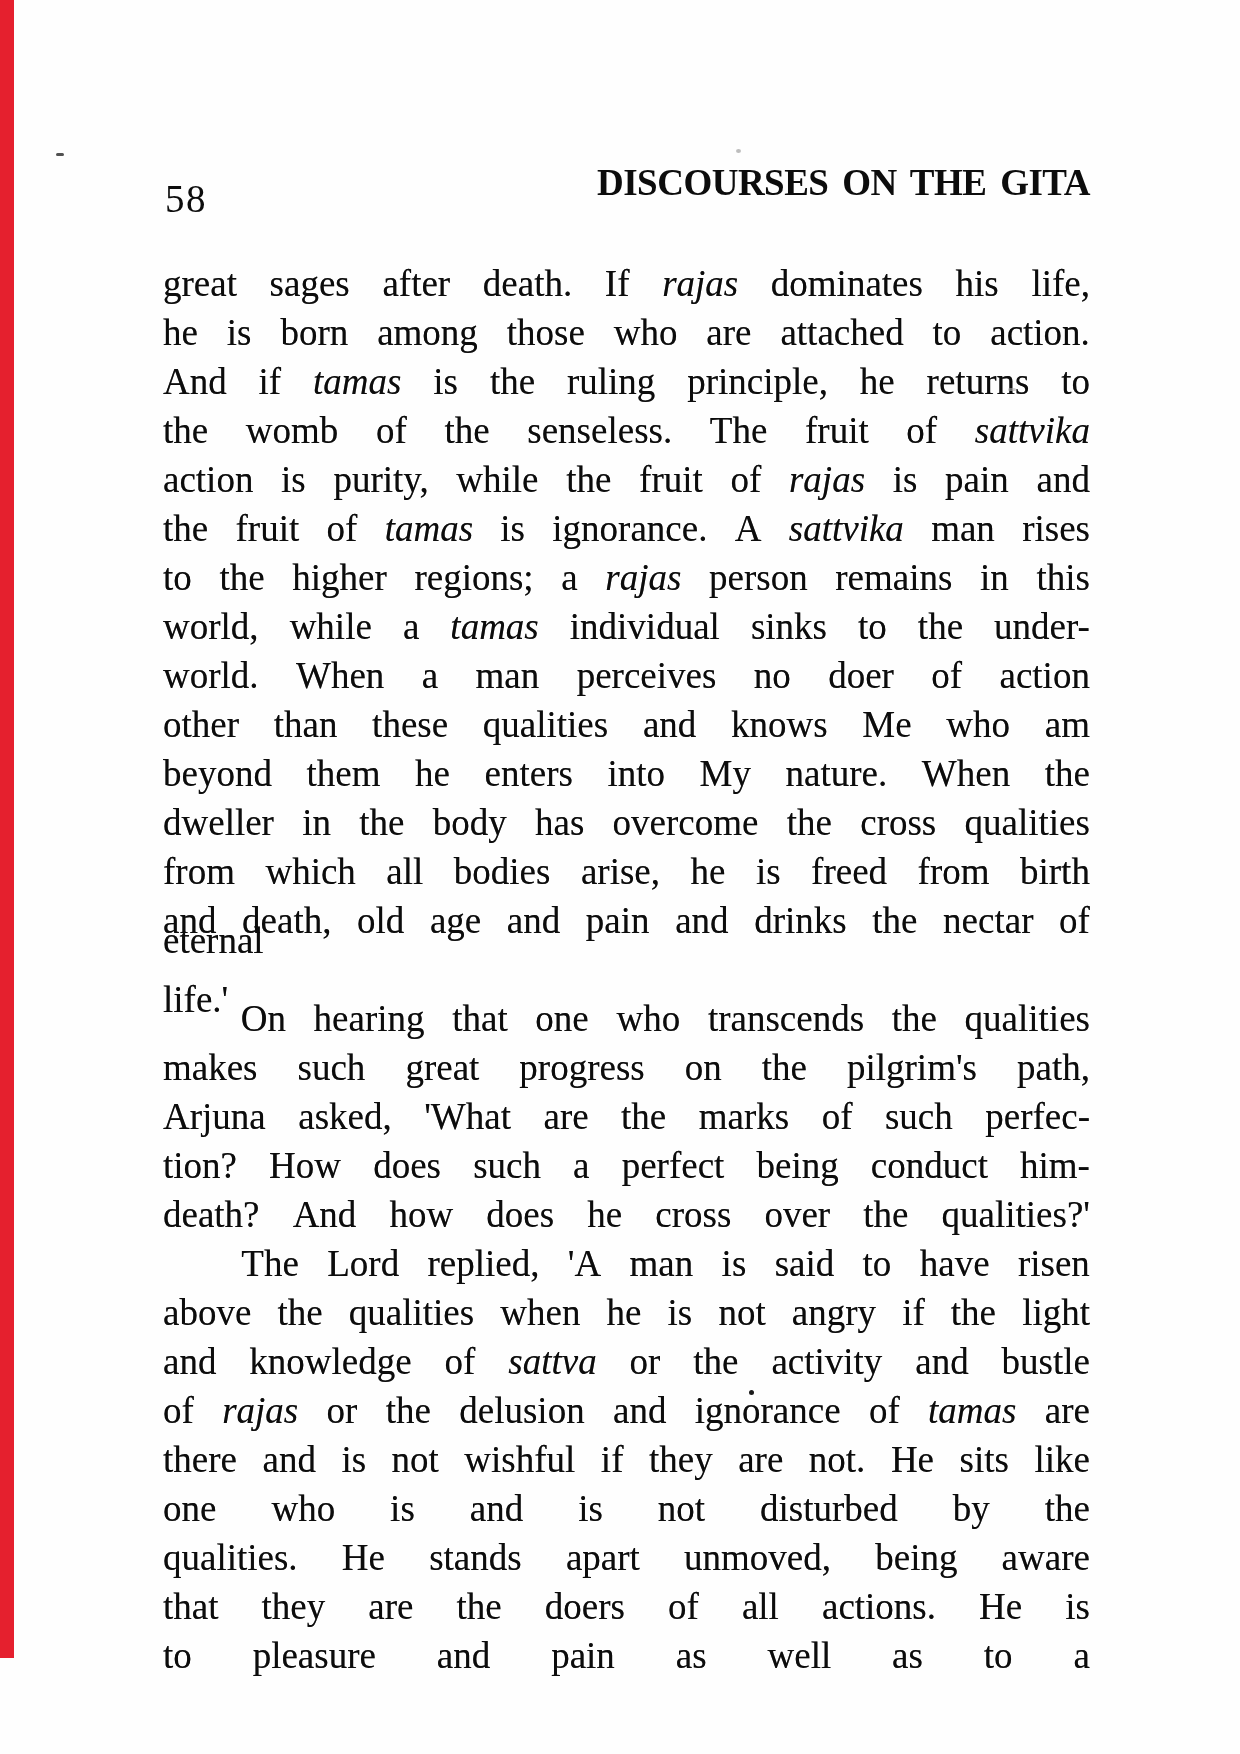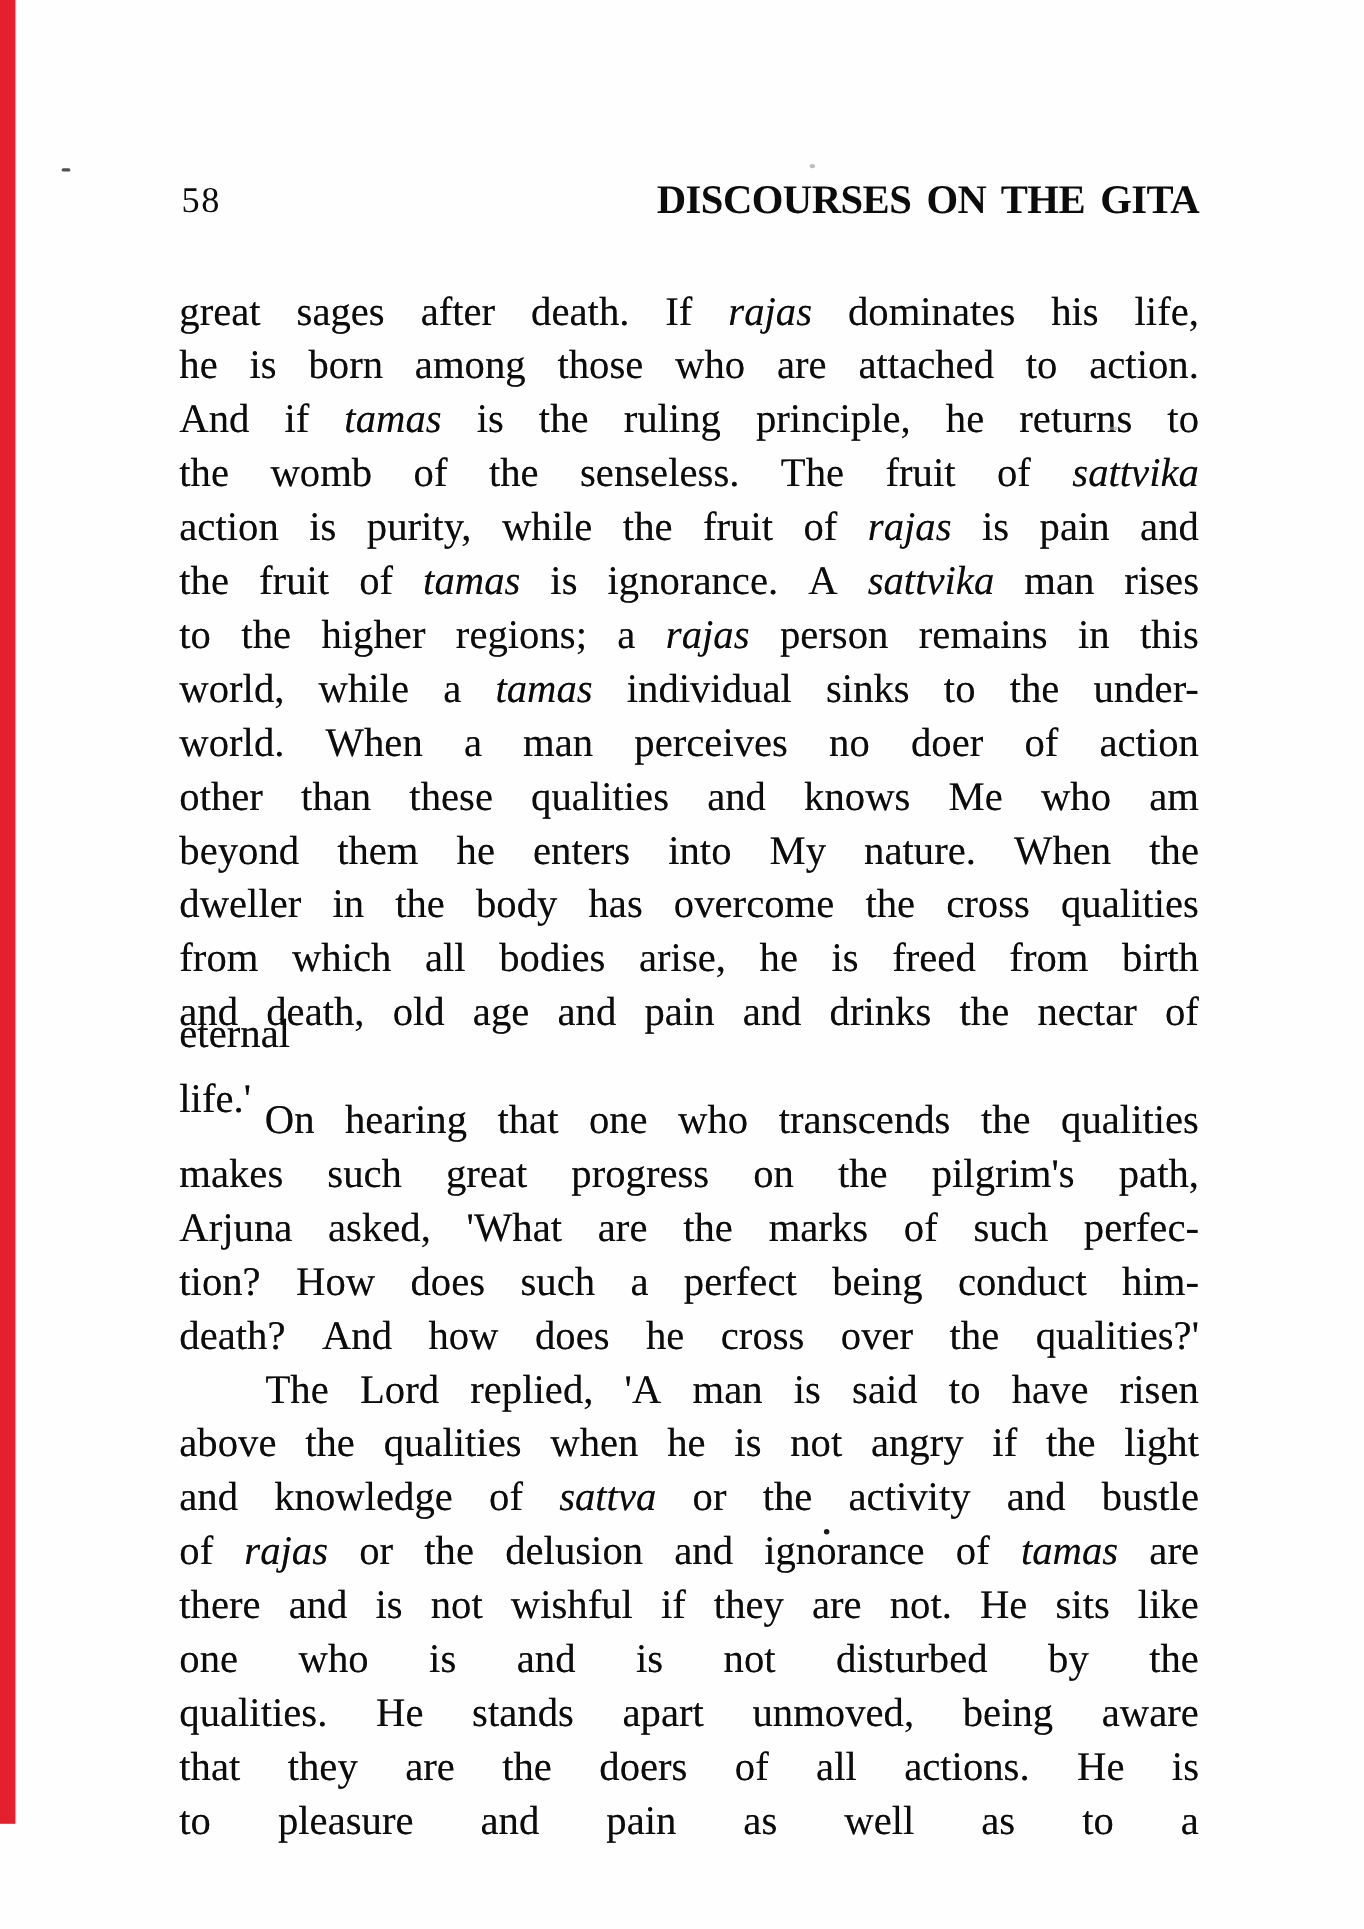--- a/index.html
+++ b/index.html
@@ -20,22 +20,22 @@
     position: absolute;
     left: 0; top: 0;
     width: 14px; height: 1658px;
   }
   .header {
     position: absolute;
     left: 163px; top: 163px;
     width: 927px; height: 49px;
   }
   .pagenum {
-    position: absolute; left: 2px; top: 4px;
-    font-size: 33px; line-height: 1;
+    position: absolute; left: 2px; top: 16px;
+    font-size: 39px; line-height: 1;
     letter-spacing: 1.5px;
     text-align: right;
   }
   .running-title {
     position: absolute; left: 0; right: 0; top: 1px;
     text-align: right;
     font-size: 37px; line-height: 1;
     letter-spacing: -0.5px;
     word-spacing: 5px;
     white-space: nowrap;

